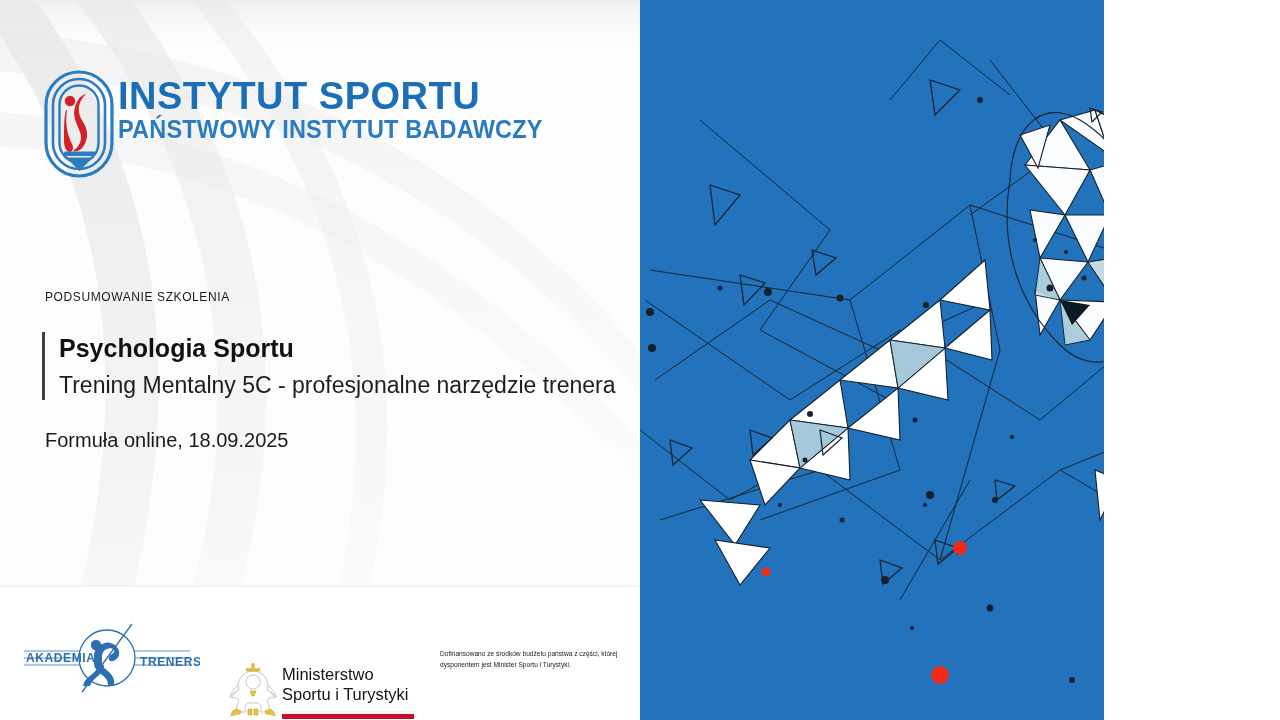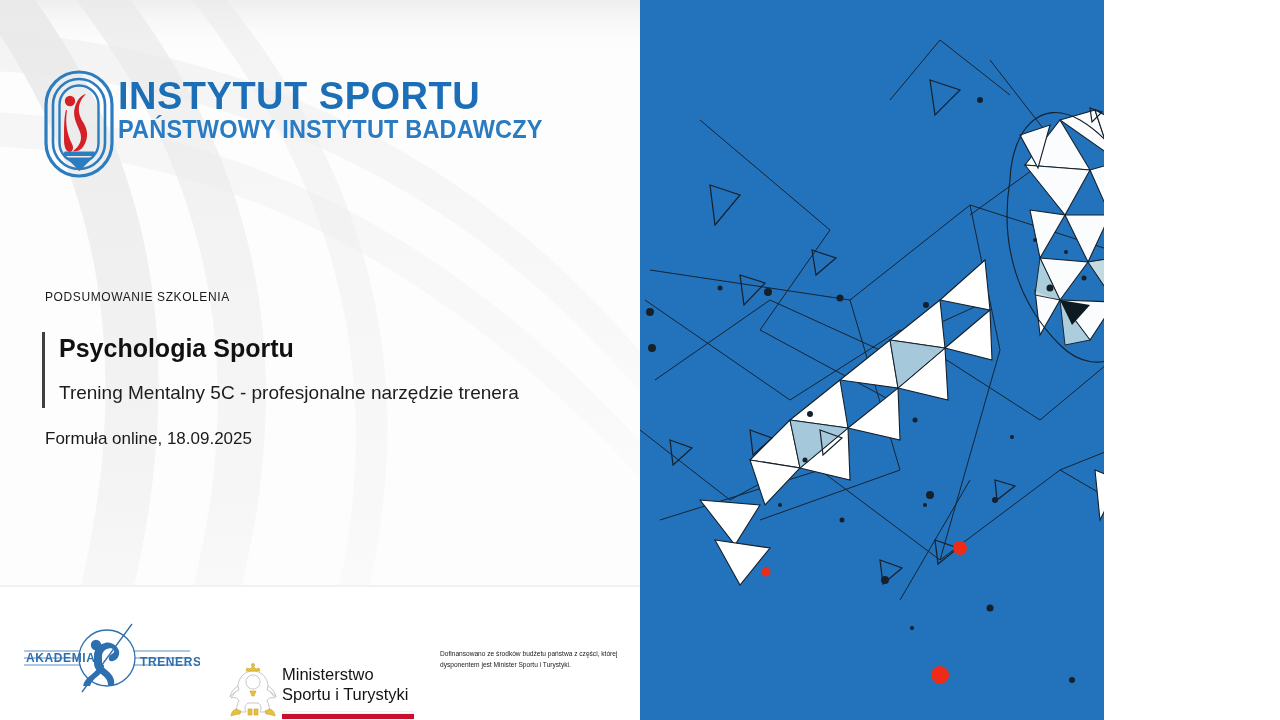--- a/index.html
+++ b/index.html
@@ -95,30 +95,30 @@
     border-left: 3px solid #404040;
   }
   .main-title {
     font-size: 25px;
     font-weight: bold;
     color: #111111;
     line-height: 32px;
     white-space: nowrap;
   }
   .sub-title {
-    font-size: 19px;
+    font-size: 23px;
     color: #1d1d1d;
     line-height: 30px;
-    margin-top: 14px;
+    margin-top: 6px;
     white-space: nowrap;
   }
   .meta-line {
     position: absolute;
     left: 45px; top: 429px;
-    font-size: 17px;
+    font-size: 20px;
     color: #1a1a1a;
     white-space: nowrap;
   }
 
   
   .akademia-logo {
     position: absolute;
     left: 14px; top: 618px;
     width: 186px; height: 78px;
   }

